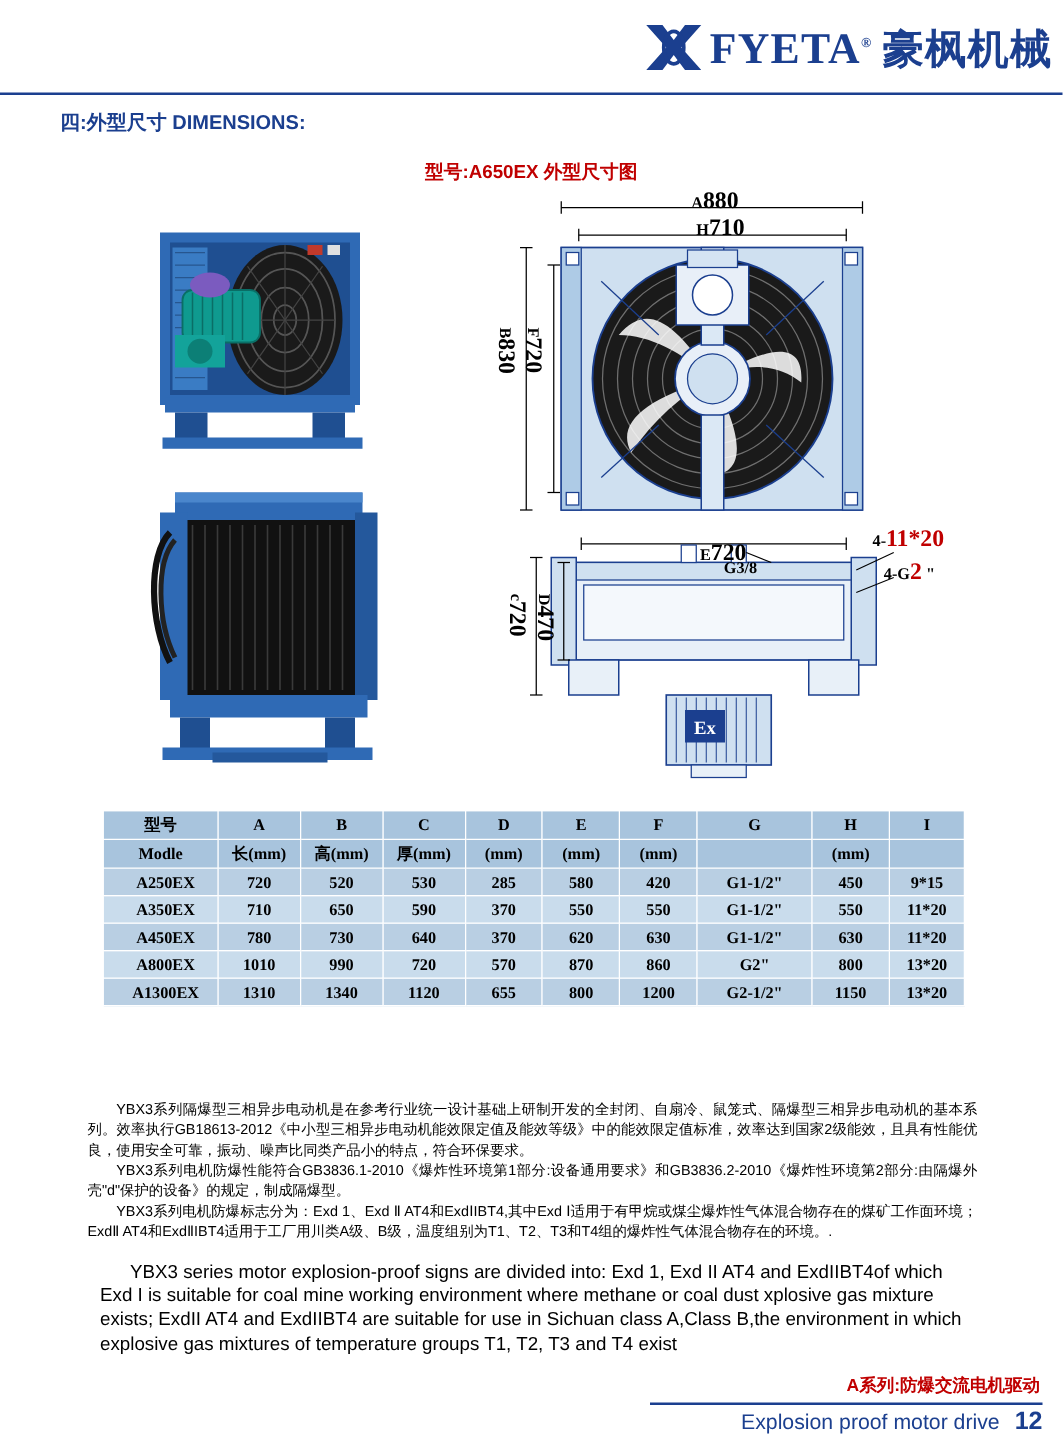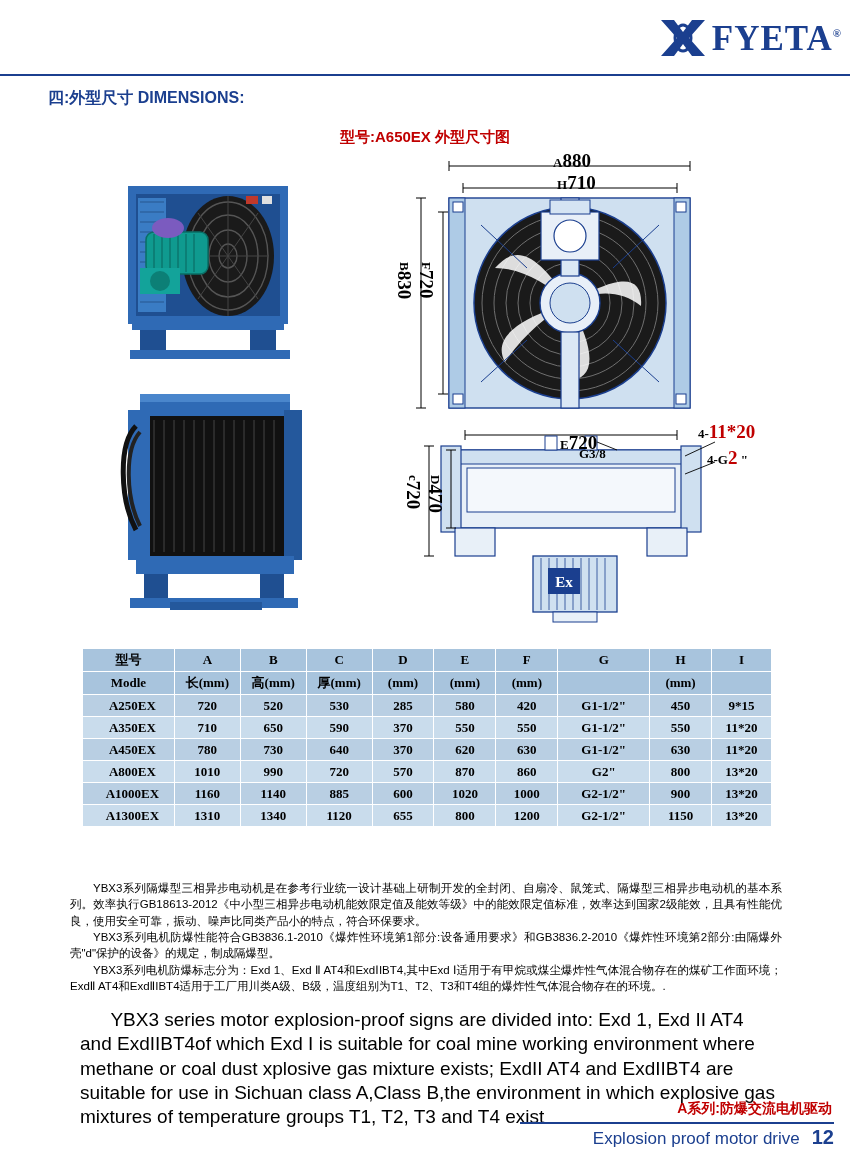--- a/index.html
+++ b/index.html
@@ -135,21 +135,21 @@
     font-size: 11.5px;
     line-height: 1.42;
     text-align: justify;
   }
   .cn-text p { margin: 0; text-indent: 2em; }
 
   .en-text {
     position: absolute;
     left: 80px; top: 1008px;
     width: 700px;
-    font-size: 19px;
+    font-size: 15px;
     line-height: 1.28;
   }
   .en-text p { margin: 0; text-indent: 1.6em; }
 
   
   .footer-cn {
     position: absolute;
     right: 18px; top: 1100px;
     font-size: 14px;
     font-weight: bold;
@@ -182,20 +182,21 @@
 
 <div class="header">
   <div class="logo-block">
     <span class="logo-mark">
       <svg width="50" height="44" viewBox="0 0 50 44">
         <path d="M3 4 L16 4 L25 16 L34 4 L47 4 L31 22 L47 40 L34 40 L25 28 L16 40 L3 40 L19 22 Z" fill="#1b3f8f"></path>
         <ellipse cx="25" cy="22" rx="8" ry="13" fill="none" stroke="#1b3f8f" stroke-width="3"></ellipse>
       </svg>
     </span>
     <span class="logo-text"><span>FYETA</span><span class="logo-reg">®</span></span>
+    <span class="logo-cn">豪枫机械</span>
   </div>
 </div>
 
 <div class="section-title">
   <span>四:外型尺寸</span>
   <span class="en">DIMENSIONS:</span>
 </div>
 
 <div class="model-title">型号:A650EX 外型尺寸图</div>
 
@@ -517,32 +518,20 @@
         <td>990</td>
         <td>720</td>
         <td>570</td>
         <td>870</td>
         <td>860</td>
         <td>G2"</td>
         <td>800</td>
         <td>13*20</td>
       </tr>
       <tr>
-        <td class="model">A1000EX</td>
-        <td>1160</td>
-        <td>1140</td>
-        <td>885</td>
-        <td>600</td>
-        <td>1020</td>
-        <td>1000</td>
-        <td>G2-1/2"</td>
-        <td>900</td>
-        <td>13*20</td>
-      </tr>
-      <tr>
         <td class="model">A1300EX</td>
         <td>1310</td>
         <td>1340</td>
         <td>1120</td>
         <td>655</td>
         <td>800</td>
         <td>1200</td>
         <td>G2-1/2"</td>
         <td>1150</td>
         <td>13*20</td>

